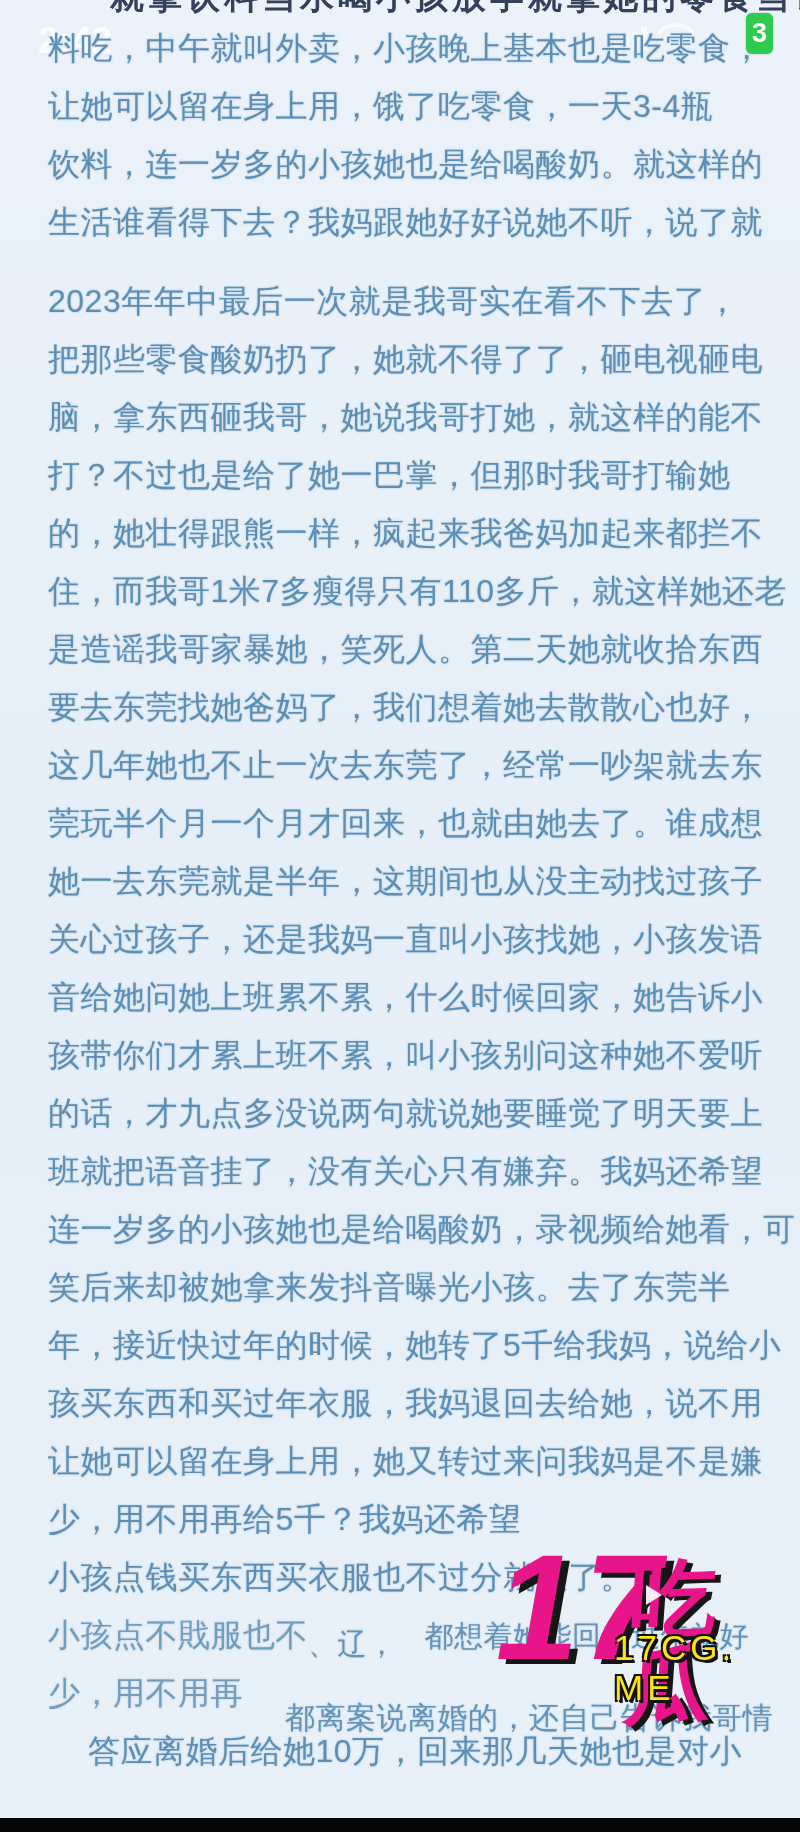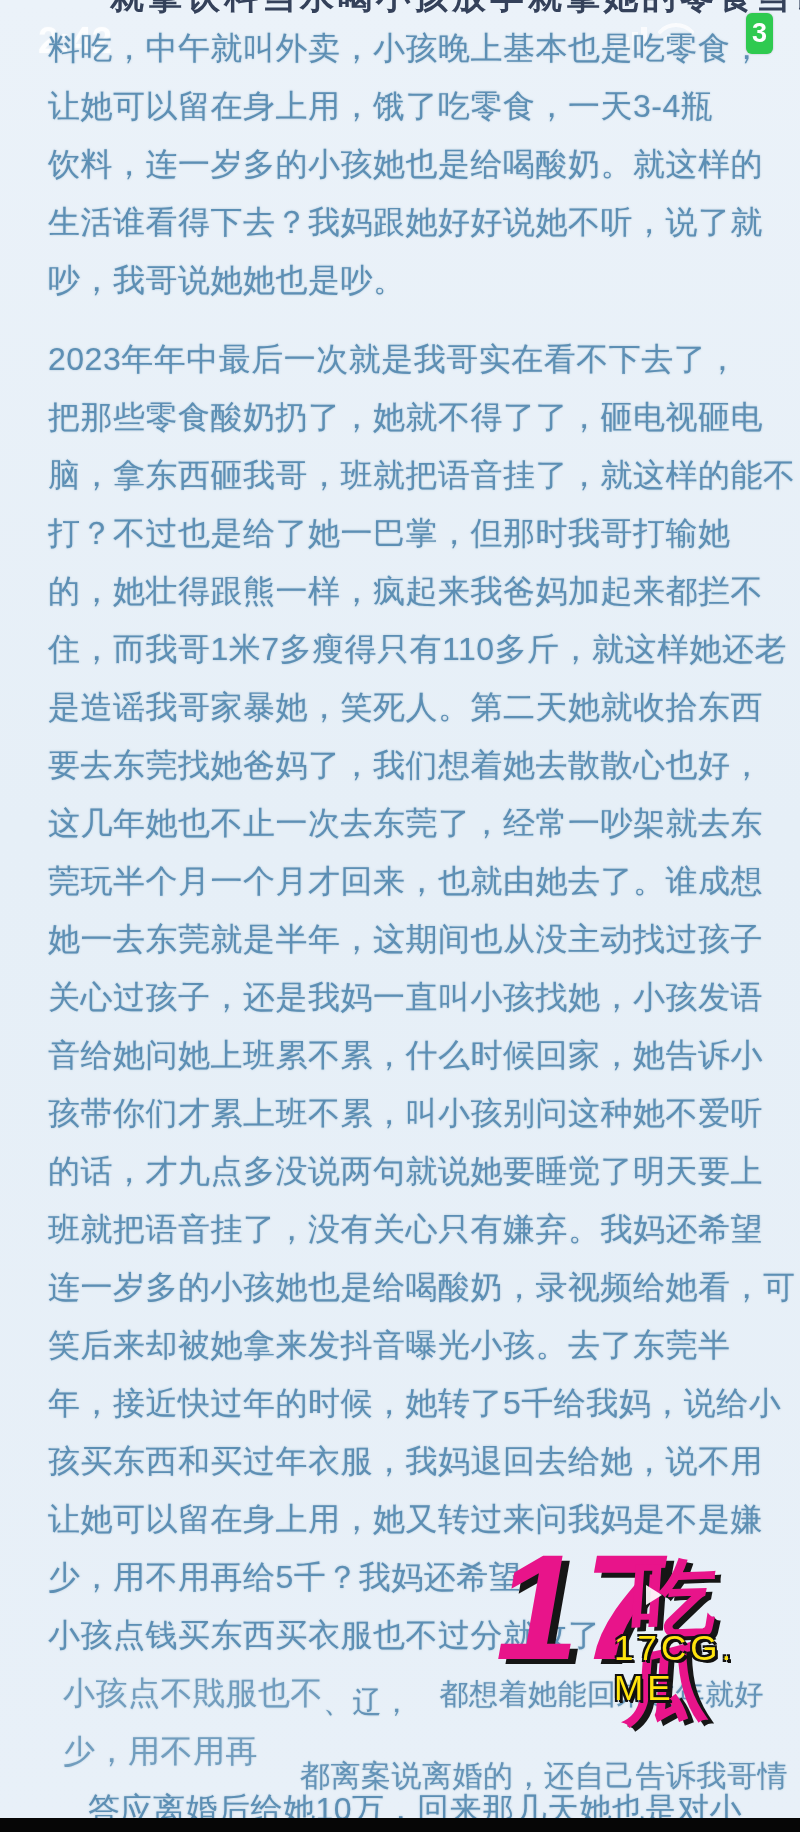--- a/index.html
+++ b/index.html
@@ -37,21 +37,21 @@
     font-size:32px; letter-spacing:.5px; color:#5d8fb4;
     text-shadow:0 0 2px rgba(93,143,180,.5);
   }
   .para-gap { margin-top:21px; }
 
   
   .ghost-b { font-size:29px; position:relative; top:9px;  opacity:.95; }
   .ghost-c { font-size:29px; position:relative; top:1px; margin-left:28px; opacity:.95; }
   .ghost-d { font-size:30px; position:relative; top:24px; margin-left:42px; opacity:.95; }
   .indent  { margin-left:40px; }
-  .fade    { opacity:.85;margin-left:15px; }
+  .fade    { opacity:.85; }
 
   
   .watermark { position:absolute; left:498px; top:1540px; width:302px; height:190px; }
   .wm-17 {
     position:absolute; left:0; top:-8px; font-size:150px; line-height:1; font-weight:bold;
     color:#e8148a; transform:skewX(-10deg); text-shadow:8px 5px 0 #161616;
   }
   .wm-brand {
     position:absolute; left:130px; top:14px; font-size:86px; line-height:1; font-weight:bold;
     color:#e8148a; letter-spacing:6px; transform:skewX(-6deg) rotate(-2deg);
@@ -91,24 +91,23 @@
     <path d="M8 17 A 14 14 0 0 1 28 17" fill="none" stroke="#ffffff" stroke-width="4" stroke-linecap="round"></path>
     <circle cx="18" cy="24" r="3.5" fill="#ffffff"></circle>
   </svg>
   <div class="battery">3</div>
 
   <div class="textcol">
     <div class="line">料吃，中午就叫外卖，小孩晚上基本也是吃零食，</div>
     <div class="line">让她可以留在身上用，饿了吃零食，一天3-4瓶</div>
     <div class="line">饮料，连一岁多的小孩她也是给喝酸奶。就这样的</div>
     <div class="line">生活谁看得下去？我妈跟她好好说她不听，说了就</div>
-    <div class="line">吵，我哥说她她也是吵。</div>
     <div class="line para-gap">2023年年中最后一次就是我哥实在看不下去了，</div>
     <div class="line">把那些零食酸奶扔了，她就不得了了，砸电视砸电</div>
-    <div class="line">脑，拿东西砸我哥，班就把语音挂了，就这样的能不</div>
+    <div class="line">脑，拿东西砸我哥，她说我哥打她，就这样的能不</div>
     <div class="line">打？不过也是给了她一巴掌，但那时我哥打输她</div>
     <div class="line">的，她壮得跟熊一样，疯起来我爸妈加起来都拦不</div>
     <div class="line">住，而我哥1米7多瘦得只有110多斤，就这样她还老</div>
     <div class="line">是造谣我哥家暴她，笑死人。第二天她就收拾东西</div>
     <div class="line">要去东莞找她爸妈了，我们想着她去散散心也好，</div>
     <div class="line">这几年她也不止一次去东莞了，经常一吵架就去东</div>
     <div class="line">莞玩半个月一个月才回来，也就由她去了。谁成想</div>
     <div class="line">她一去东莞就是半年，这期间也从没主动找过孩子</div>
     <div class="line">关心过孩子，还是我妈一直叫小孩找她，小孩发语</div>
     <div class="line">音给她问她上班累不累，什么时候回家，她告诉小</div>

